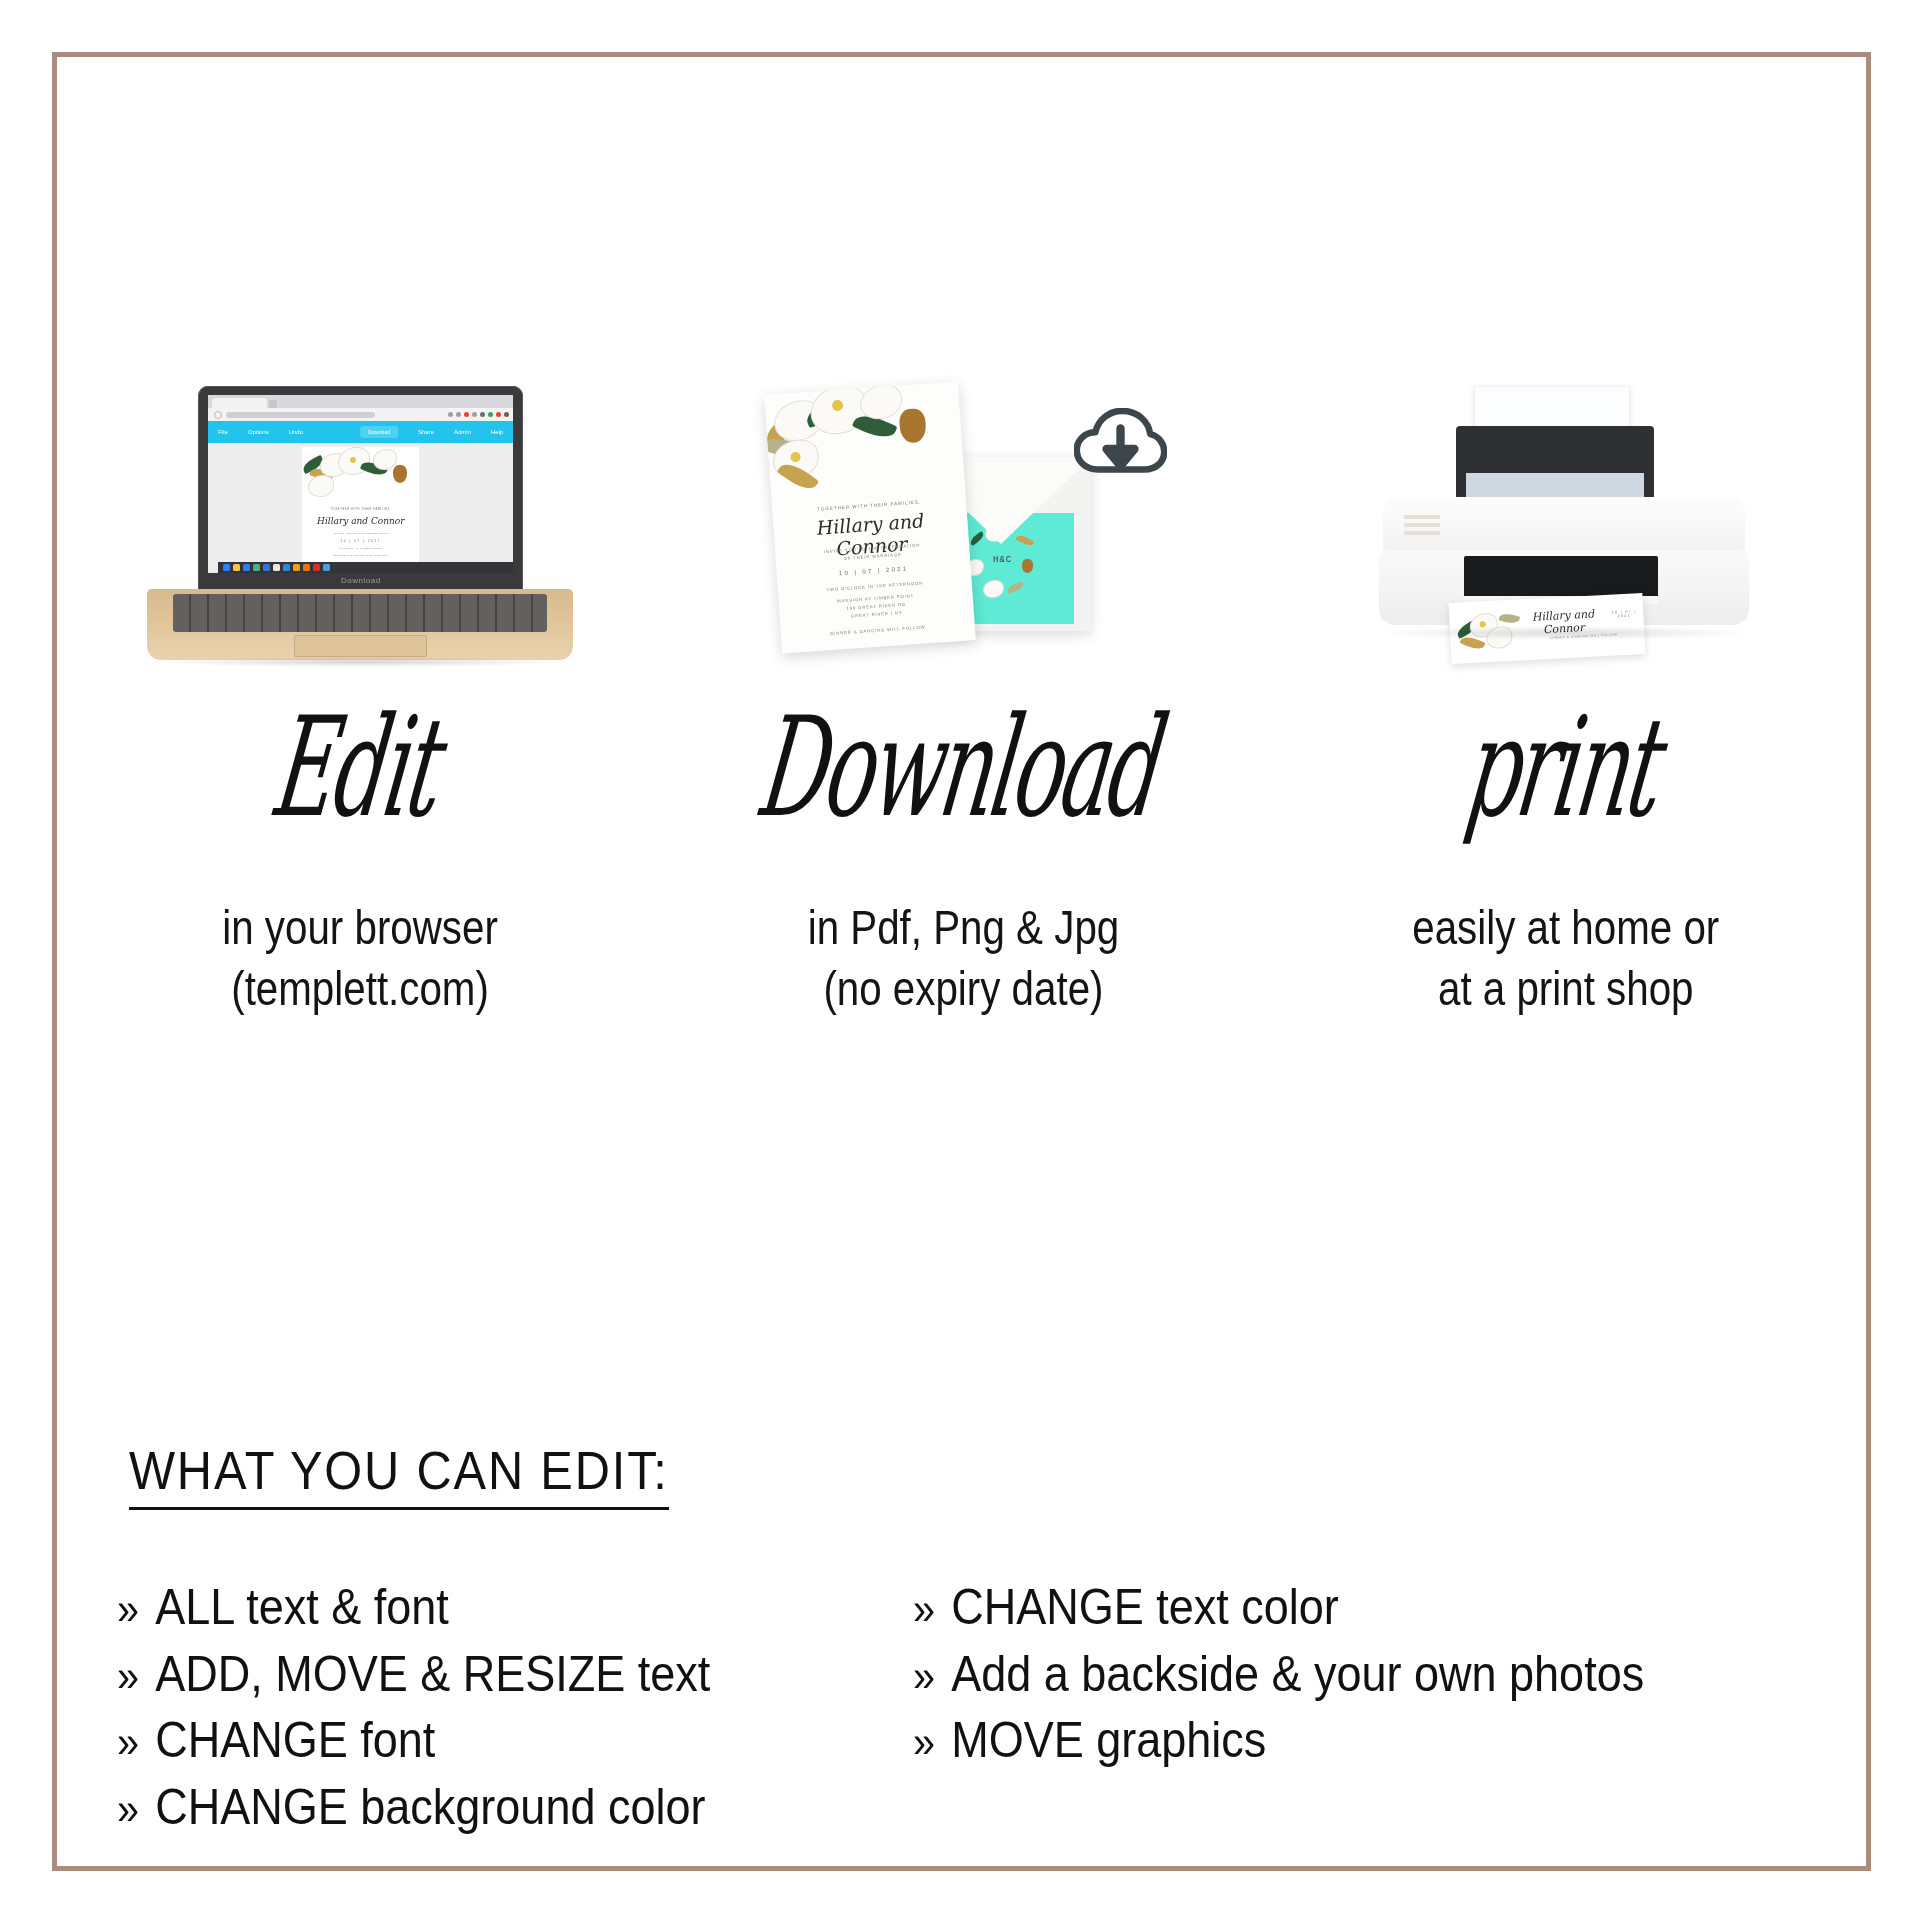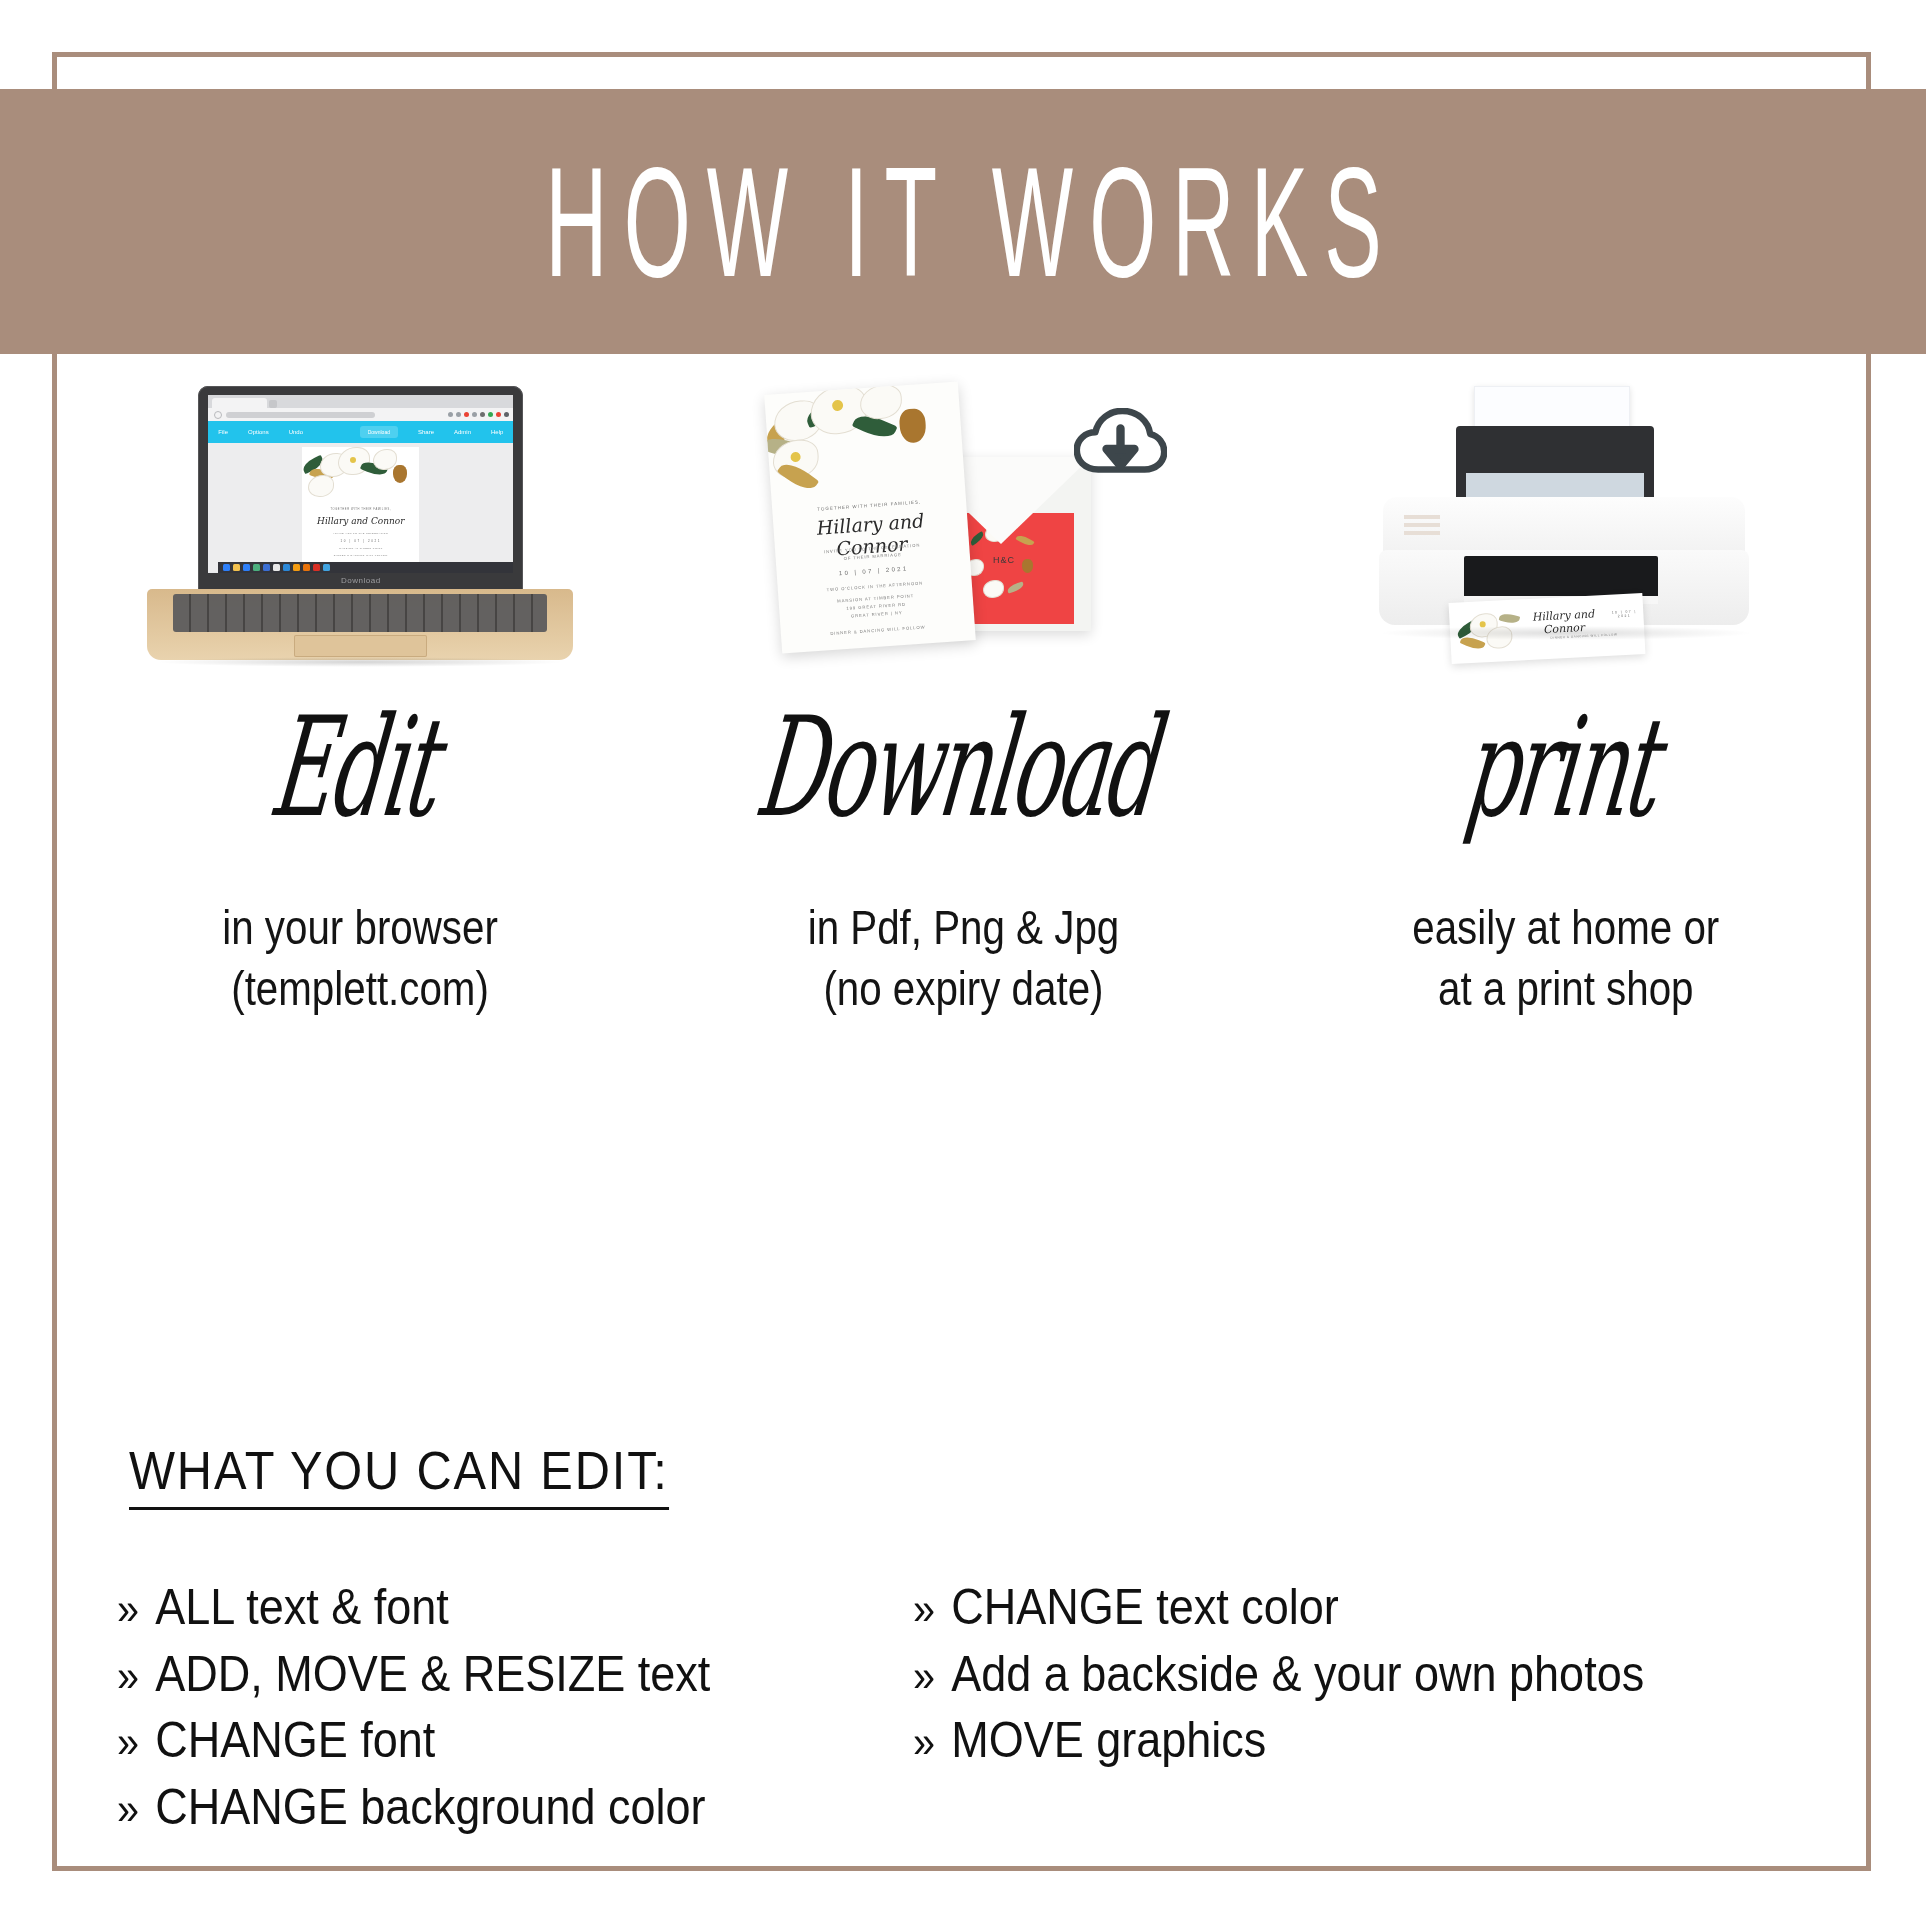--- a/index.html
+++ b/index.html
@@ -311,21 +311,22 @@
     border-left: 90px solid transparent;
     border-right: 90px solid transparent;
     border-top: 87px solid #fbfbfa;
   }
   .env-inner {
     position: absolute;
     left: 174px;
     top: 127px;
     width: 145px;
     height: 111px;
-    background: #ef4444;
+    background: #5eead4;
+    font-family: Liberation Mono, monospace;
   }
   .cloud-icon {
     position: absolute;
     right: 4px;
     top: 22px;
     width: 93px;
     height: 69px;
   }
 
   
@@ -475,23 +476,20 @@
   }
   .edit-bullet { font-size: 44px; color: #111111; }
 </style>
 </head>
 <body>
 
 <div class="page">
 
   <div class="frame"></div>
 
-  <div class="header-band">
-    <div class="header-title">HOW IT WORKS</div>
-  </div>
 
   <div class="steps">
 
     <div class="step">
       <div class="step-art">
         <div class="laptop">
           <div class="laptop-lid">
             <div class="laptop-screen">
               <div class="lp-tabbar">
                 <div class="lp-tab"></div>

